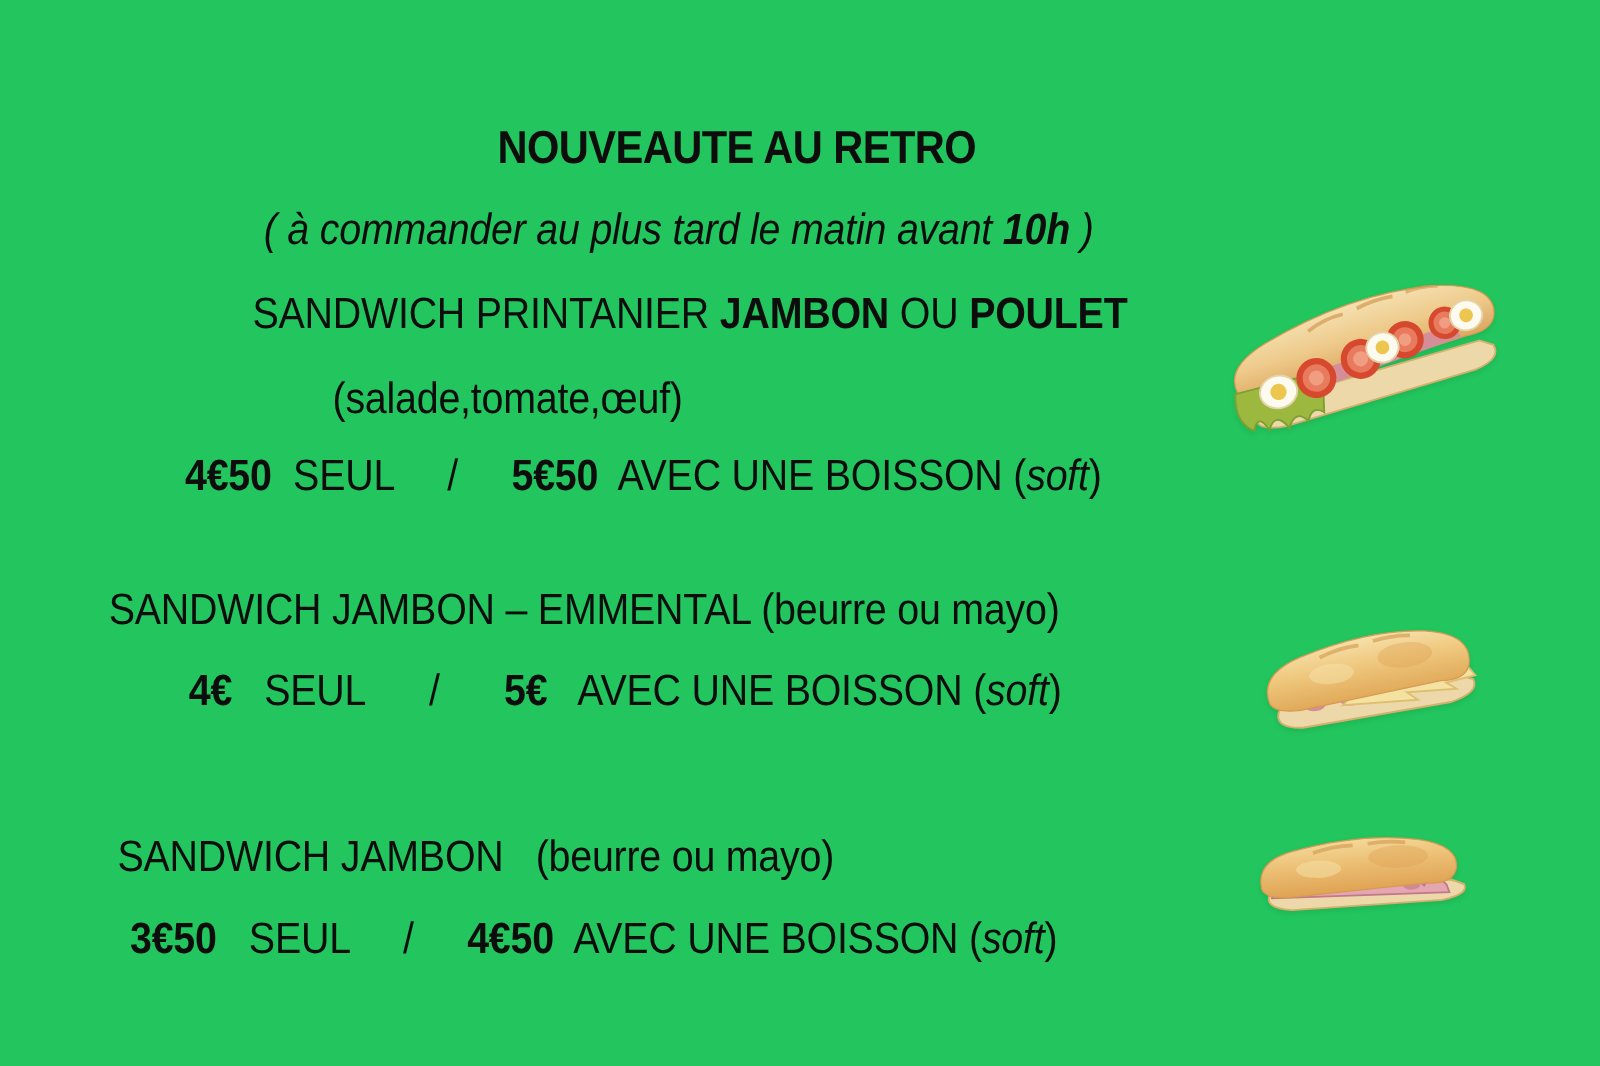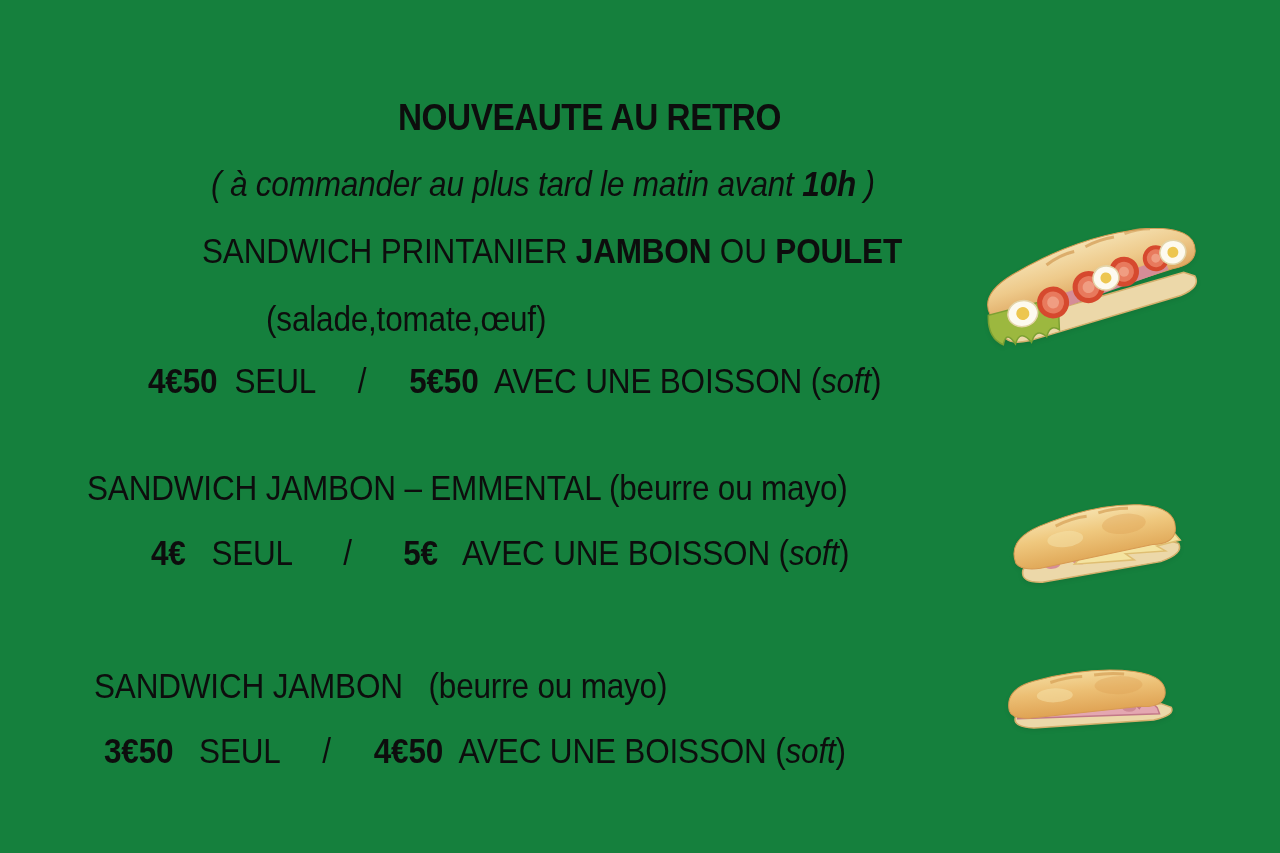--- a/index.html
+++ b/index.html
@@ -3,21 +3,21 @@
 <meta charset="utf-8">
 <style>
   html,body{margin:0;padding:0;}
   body{
     width:1280px;height:853px;
     background:#ffffff;
     font-family:"Liberation Sans","DejaVu Sans",sans-serif;
     color:#0d0d0d;
     overflow:hidden;
   }
-  .page{position:relative;width:1280px;height:853px;background:#15803d;}
+  .page{position:relative;width:1280px;height:853px;background:#22c55e;}
   .line{
     position:absolute;
     font-size:35px;
     line-height:40px;
     white-space:pre;
     letter-spacing:-0.2px;
     transform:scale(0.9,1);
     transform-origin:left top;
     margin:0;
   }

